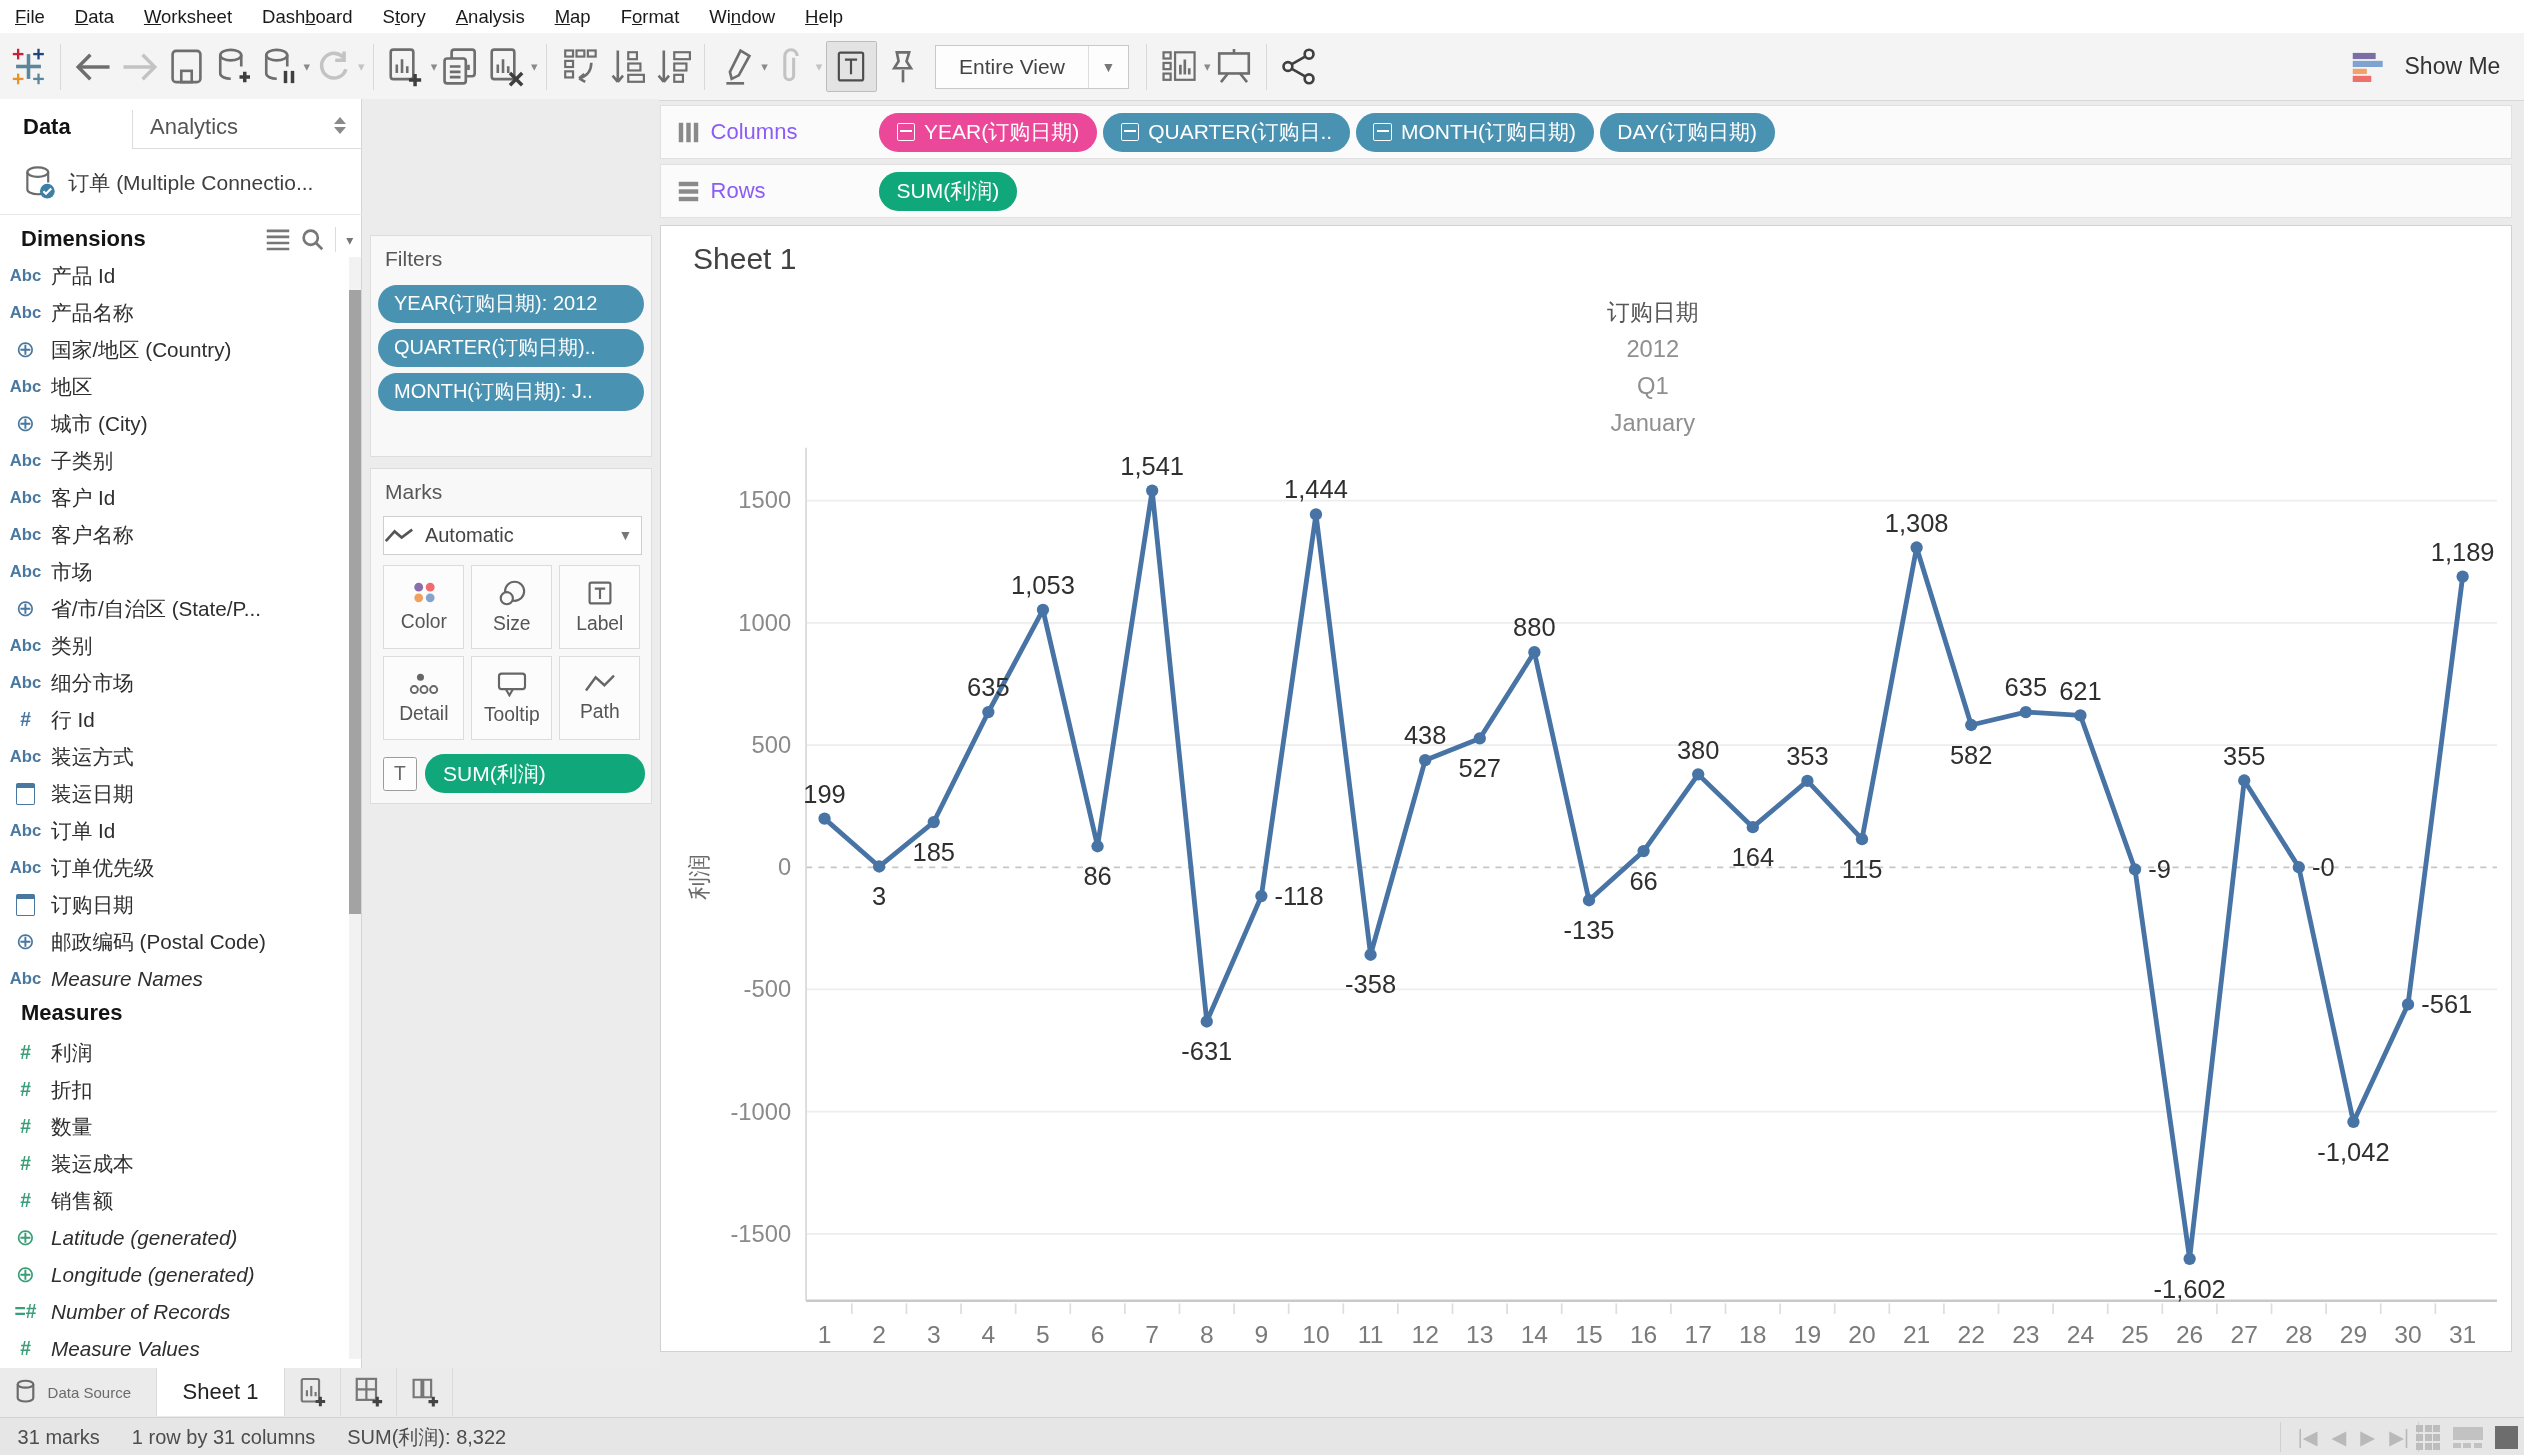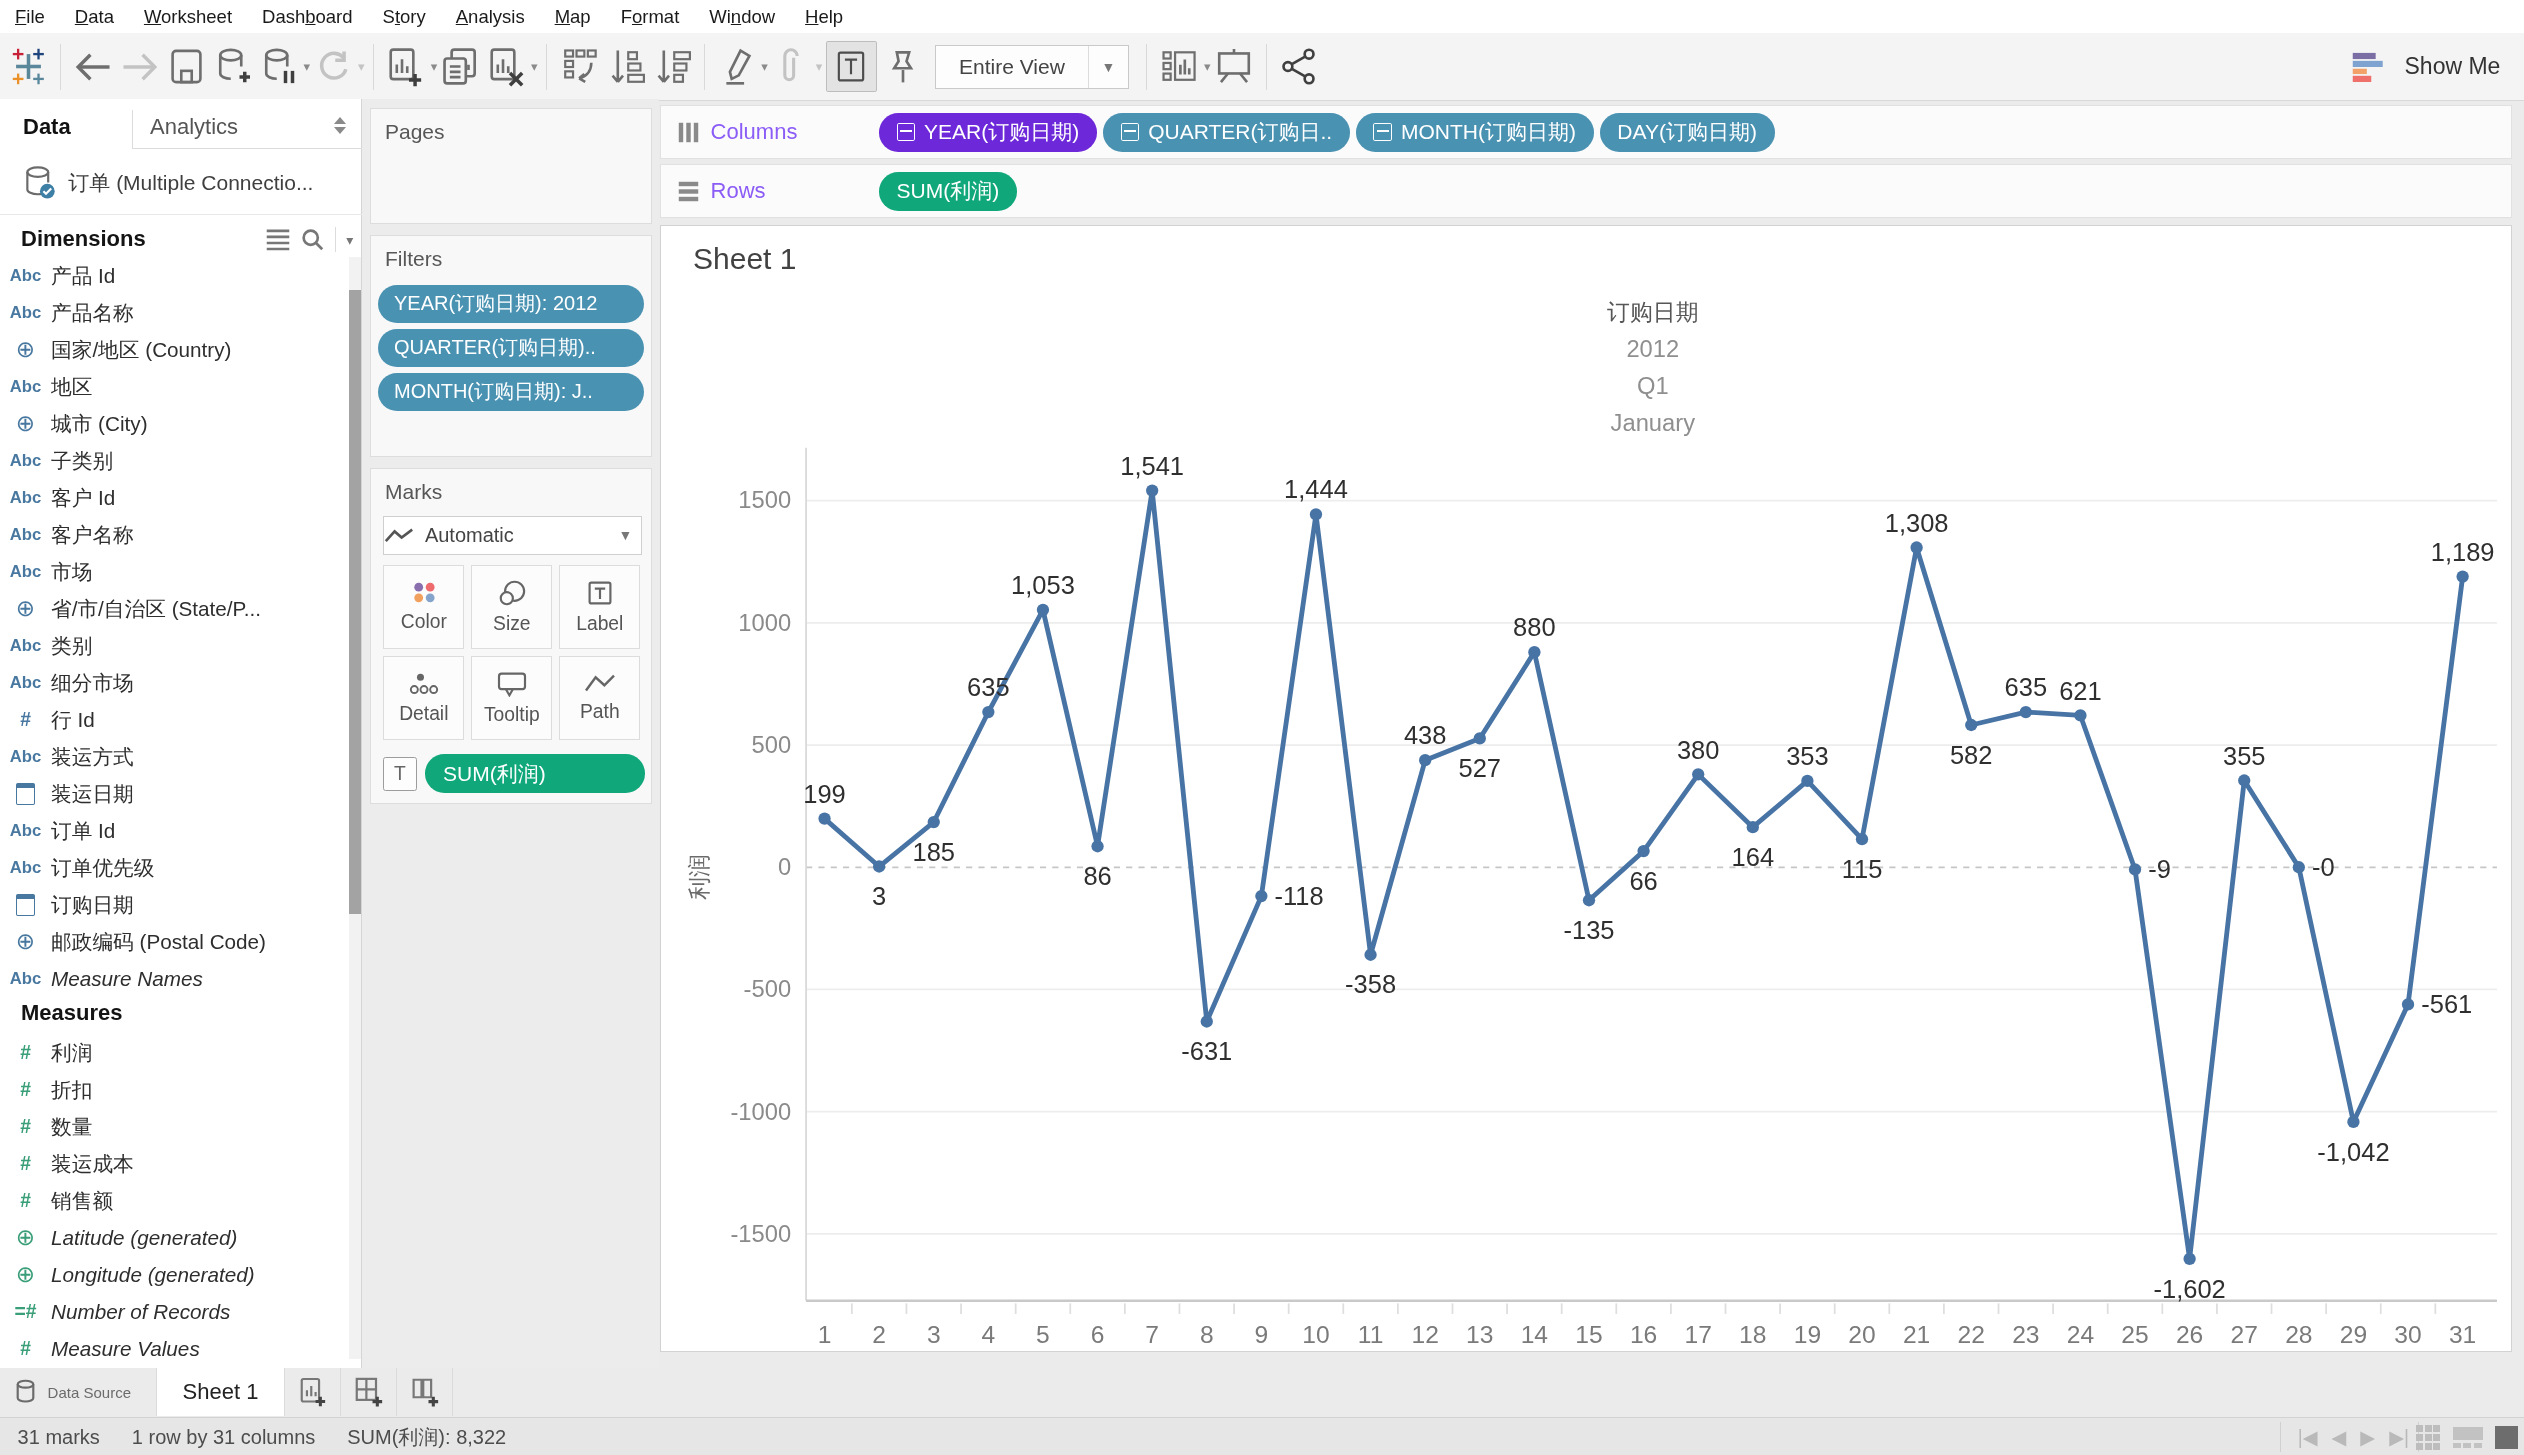--- a/index.html
+++ b/index.html
@@ -518,23 +518,20 @@
         <span class="ficon">
           <span class="ic-num green">#</span>
         </span>
         <span class="flabel it">Measure Values</span>
       </div>
     </div>
   <div class="abs scrolltrack"></div>
   <div class="abs scrollthumb"></div>
 
   <div class="abs cardscol"></div>
-  <div class="abs card" style="left:370px;top:108px;width:282px;height:116px;">
-    <div class="card-title">Pages</div>
-  </div>
   <div class="abs card" style="left:370px;top:235px;width:282px;height:222px;">
     <div class="card-title">Filters</div>
     <div class="filter-pills" id="filter-pills">
         <div class="fpill" style="background: rgb(74, 146, 178);">YEAR(订购日期): 2012</div>
         <div class="fpill" style="background: rgb(74, 146, 178);">QUARTER(订购日期)..</div>
         <div class="fpill" style="background: rgb(74, 146, 178);">MONTH(订购日期): J..</div>
       </div>
   </div>
   <div class="abs card" style="left:370px;top:468px;width:282px;height:336px;">
     <div class="card-title">Marks</div>
@@ -601,21 +598,21 @@
   <div class="shelf" style="top:105px;">
     <div class="shelf-label">
       <svg width="23" height="23" viewBox="0 0 26 26">
           <rect x="2" y="2" width="5" height="22" fill="#8a8a8a"></rect>
           <rect x="10.5" y="2" width="5" height="22" fill="#8a8a8a"></rect>
           <rect x="19" y="2" width="5" height="22" fill="#8a8a8a"></rect>
         </svg>
       <span>Columns</span>
     </div>
     <div id="columns-pills" style="display:flex;align-items:center;">
-        <span class="pill" style="background: #6d28d9;">
+        <span class="pill" style="background: #ec4899;">
           <span class="minusbox"></span>
           <span>YEAR(订购日期)</span>
         </span>
         <span class="pill" style="background: rgb(74, 146, 178);">
           <span class="minusbox"></span>
           <span>QUARTER(订购日..</span>
         </span>
         <span class="pill" style="background: rgb(74, 146, 178);">
           <span class="minusbox"></span>
           <span>MONTH(订购日期)</span>

